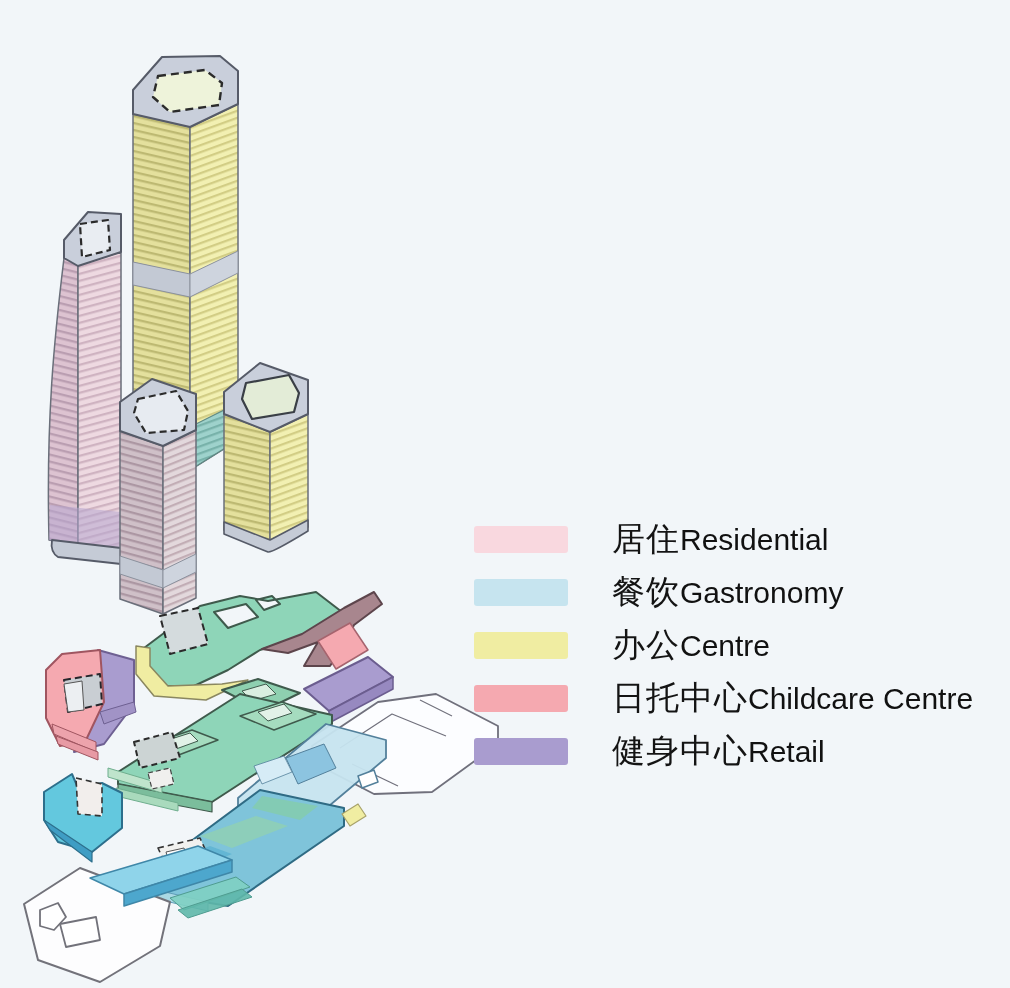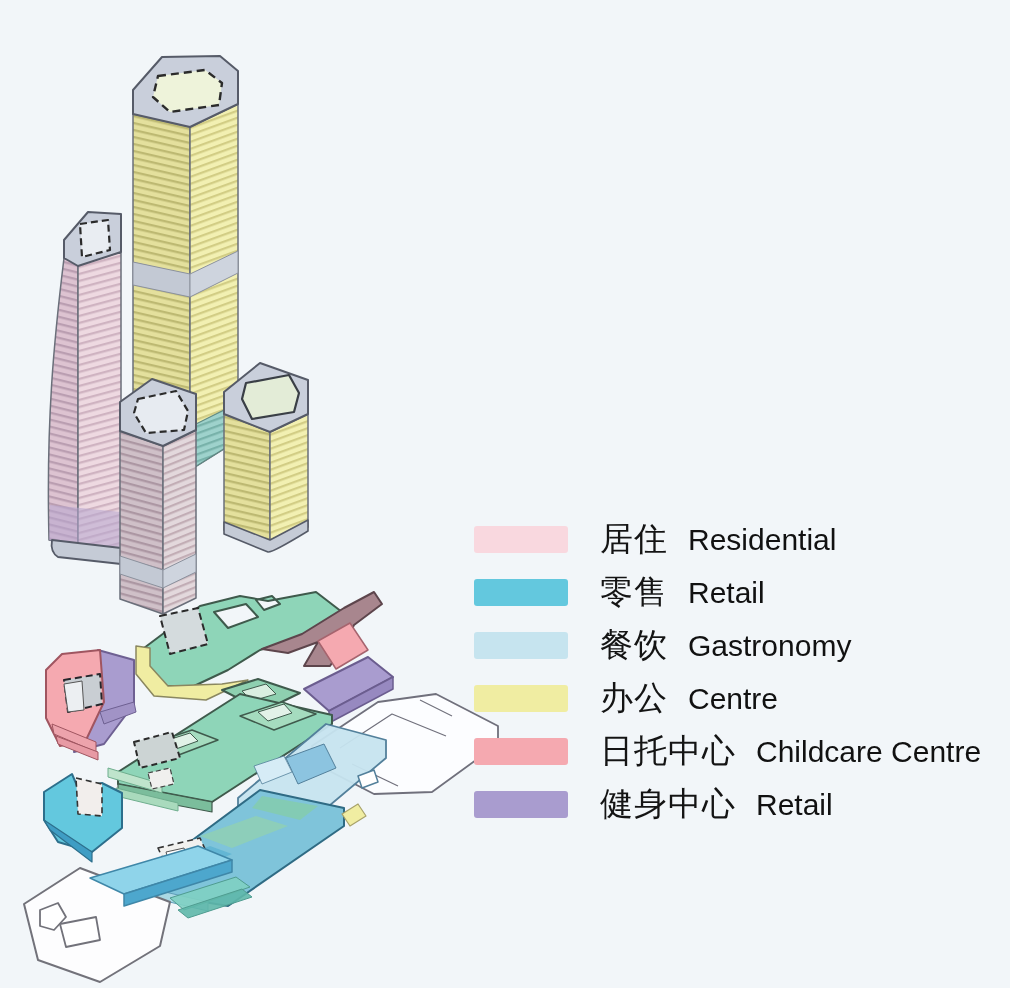--- a/index.html
+++ b/index.html
@@ -8,22 +8,22 @@
     background:#f2f6f9;
     font-family:"Liberation Sans","DejaVu Sans",sans-serif;
   }
   .stage{position:absolute;inset:0;}
   .stage svg{display:block;}
 
   
   .legend{position:absolute;left:474px;top:513px;}
   .legend-row{display:flex;align-items:center;height:53px;white-space:nowrap;}
   .swatch{width:94px;height:27px;border-radius:3px;flex:0 0 auto;}
-  .zh{margin-left:32px;font-size:33px;color:#141414;letter-spacing:1px;}
-  .en{margin-left:20px;font-size:30px;color:#111;}
+  .zh{margin-left:44px;font-size:33px;color:#141414;letter-spacing:1px;}
+  .en{font-size:30px;color:#111;}
 
   
   .f-office{fill:var(--c-office,#f0eda2);}
   .f-childcare{fill:var(--c-childcare,#f5a9b0);}
   .f-fitness{fill:var(--c-fitness,#a99ccf);}
   .f-gastronomy{fill:var(--c-gastronomy,#c6e4ef);}
   .f-retail{fill:var(--c-retail,#63c8de);}
   .f-hotel{fill:var(--c-hotel,#8ed5b8);}
 </style>
 </head>
@@ -195,25 +195,20 @@
 </svg>
 </div>
 
 <div class="legend">
   <div class="legend-row">
     <span class="swatch" style="background: rgb(249, 216, 223);"></span>
     <span class="zh">居住</span>
     <span class="en">Residential</span>
   </div>
   <div class="legend-row">
-    <span class="swatch" style="background: rgb(99, 200, 222);"></span>
-    <span class="zh">零售</span>
-    <span class="en">Retail</span>
-  </div>
-  <div class="legend-row">
     <span class="swatch" style="background: rgb(198, 228, 239);"></span>
     <span class="zh">餐饮</span>
     <span class="en">Gastronomy</span>
   </div>
   <div class="legend-row">
     <span class="swatch" style="background: rgb(240, 237, 162);"></span>
     <span class="zh">办公</span>
     <span class="en">Centre</span>
   </div>
   <div class="legend-row">

